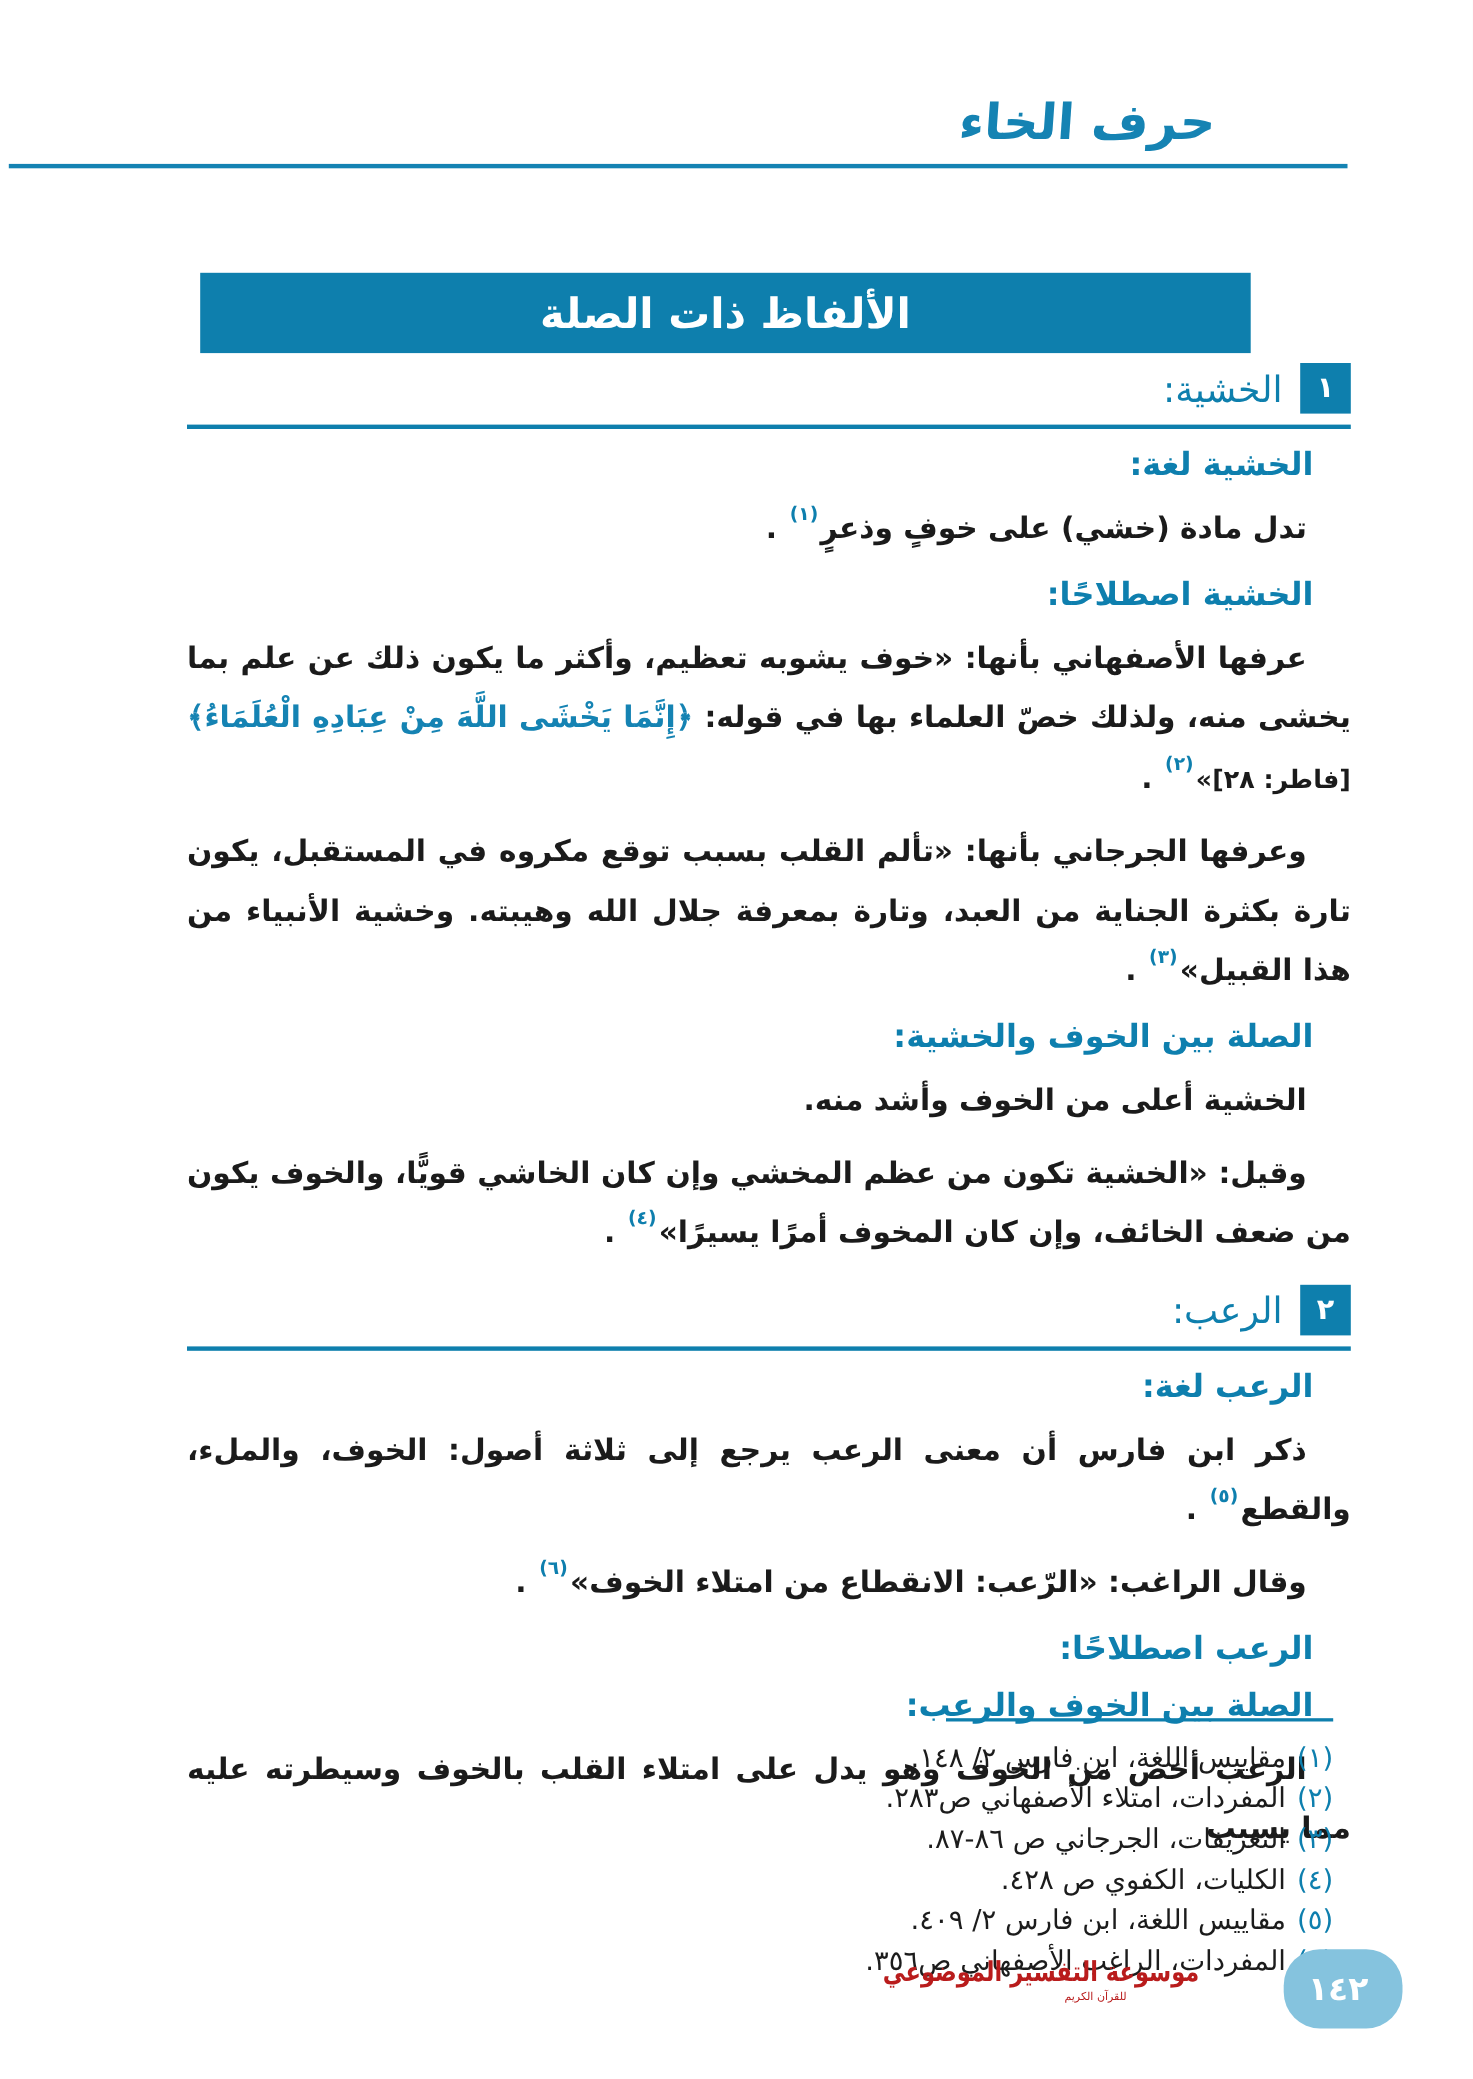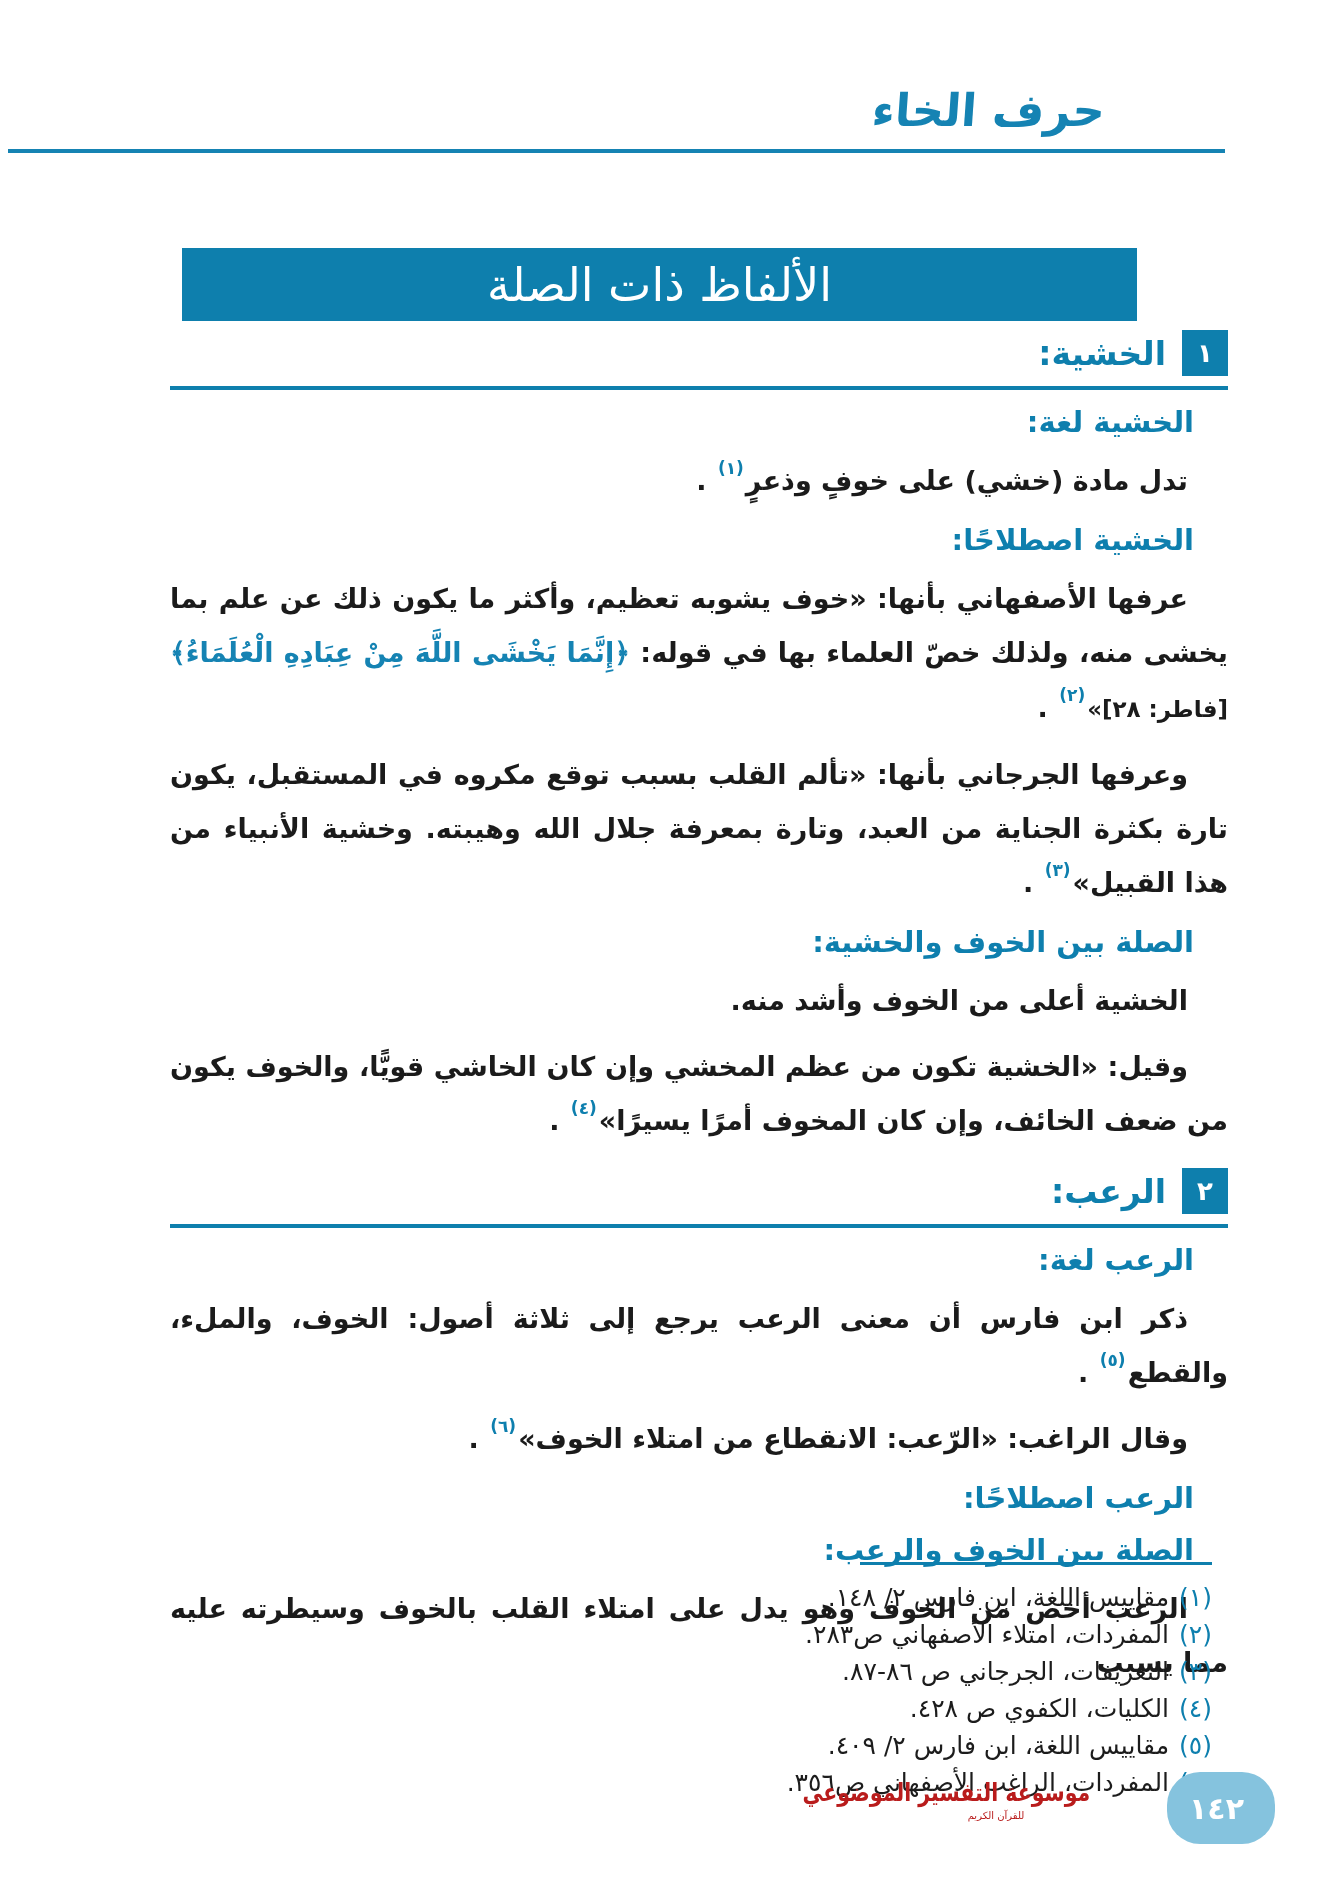--- a/index.html
+++ b/index.html
@@ -23,39 +23,39 @@
   .header-rule {
     position:absolute; top:149px; left:8px; width:1217px; height:4px;
     background:#1583b3;
   }
 
   
   .title-bar {
     position:absolute; top:248px; right:202px; width:955px; height:73px;
     background:#0e7fad; color:#ffffff;
     display:flex; align-items:center; justify-content:center;
-    font-size:46px; font-weight:400;
+    font-size:38px; font-weight:700;
   }
 
   
   .content {
     box-sizing:border-box;
     margin:330px 111px 0 170px;
     height:1218px;
   }
   .sec-head { display:flex; align-items:center; }
   .sec-head.second { margin-top:20px; }
   .badge {
     width:46px; height:46px; background:#0e7fad; color:#fff;
     display:inline-flex; align-items:center; justify-content:center;
     font-size:26px; font-weight:700; flex:0 0 auto;
   }
   .sec-title {
     margin-right:16px; color:#0e7fad;
-    font-size:33px; font-weight:700;
+    font-size:33px; font-weight:400;
   }
   .sec-rule { height:4px; background:#0e7fad; margin-top:10px; }
 
   .subhead {
     color:#0e7fae; font-size:29px; font-weight:700;
     line-height:40px; margin:12px 34px 4px 0;
   }
   .body-p {
     margin:12px 0; color:#1b1b1b;
     font-size:27px; font-weight:700; line-height:54px;

